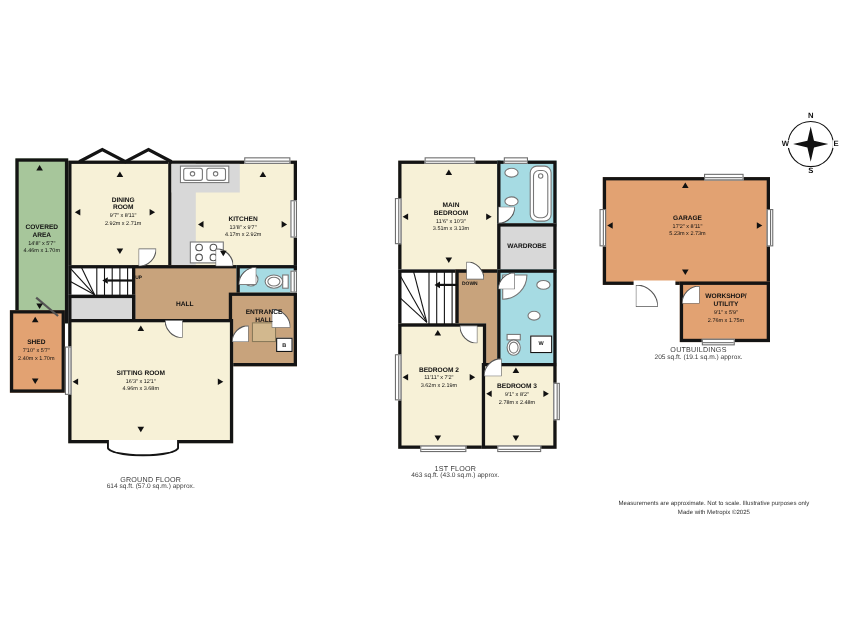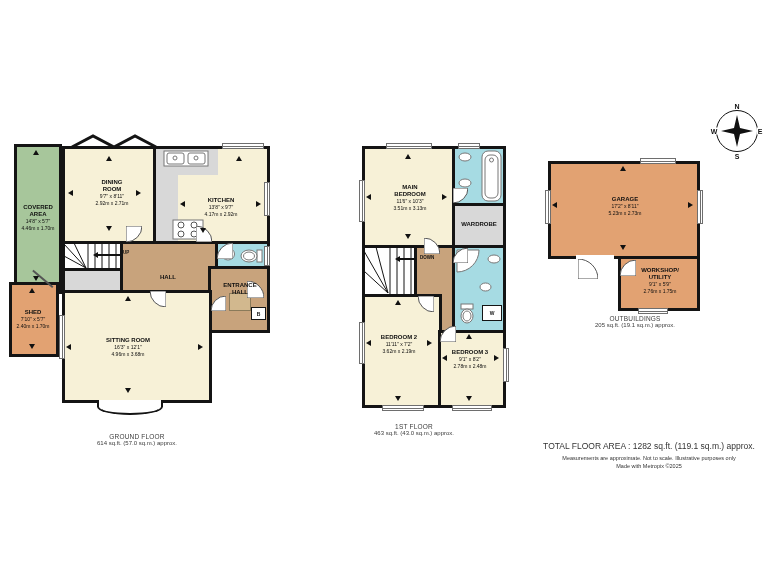--- a/index.html
+++ b/index.html
@@ -345,17 +345,16 @@
     <div class="ccirc" style="left:716px;top:110px;width:42px;height:42px"></div>
     <svg style="position:absolute;left:720px;top:114px;z-index:5" width="34" height="34" viewBox="-17 -17 34 34">
       <path d="M0,-16 L3,-3 L16,0 L3,3 L0,16 L-3,3 L-16,0 L-3,-3 Z" fill="#111"></path>
     </svg>
     <span class="cl" style="left:737px;top:106px">N</span>
     <span class="cl" style="left:760px;top:131px">E</span>
     <span class="cl" style="left:737px;top:156px">S</span>
     <span class="cl" style="left:714px;top:131px">W</span>
   </div>
 
-  <div class="ftr big" style="left:649px;top:441px">TOTAL FLOOR AREA : 1282 sq.ft. (119.1 sq.m.) approx.</div>
   <div class="ftr sm" style="left:649px;top:455px">Measurements are approximate.  Not to scale.  Illustrative purposes only</div>
   <div class="ftr sm" style="left:649px;top:463px">Made with Metropix ©2025</div>
 
 </div>
 
 </body></html>

